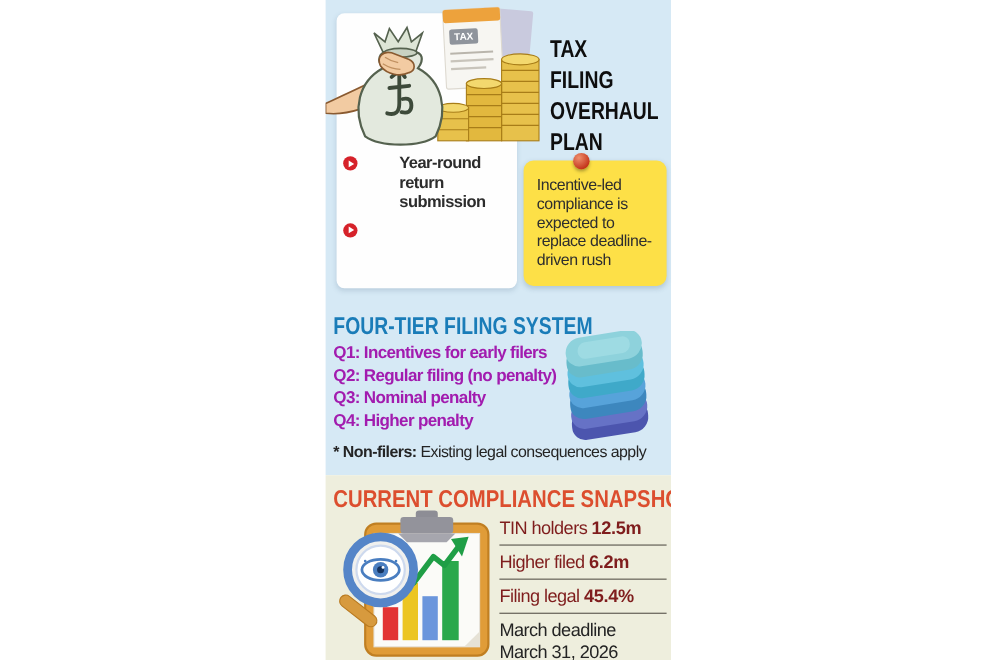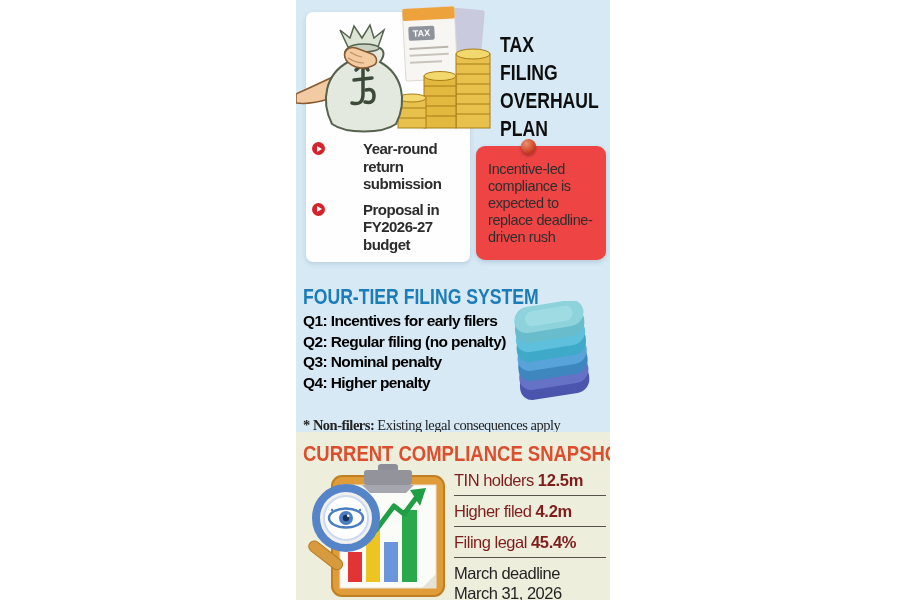--- a/index.html
+++ b/index.html
@@ -17,34 +17,34 @@
               font-weight:bold;font-size:22px;line-height:28px;color:#0e0e0e;letter-spacing:0;}
 
   .bullets{position:absolute;left:16px;top:140px;width:146px;}
   .bullet-item{display:flex;align-items:flex-start;margin-bottom:8px;}
   .bullet-icon{flex:0 0 13px;width:13px;height:13px;margin-top:2px;margin-right:6px;border-radius:50%;
                background:#d6222a;display:flex;align-items:center;justify-content:center;}
   .bullet-icon i{display:block;width:0;height:0;border-left:5px solid #fff;
                  border-top:3.5px solid transparent;border-bottom:3.5px solid transparent;margin-left:2px;}
   .bullet-text{font-size:15px;font-weight:bold;letter-spacing:-.5px;line-height:17.5px;color:#2c2c2c;margin-left:32px;}
 
-  .note-card{position:absolute;left:180px;top:146px;width:130px;height:114px;background:#ef4444;
+  .note-card{position:absolute;left:180px;top:146px;width:130px;height:114px;background:#fde047;
              border-radius:9px;box-shadow:0 2px 5px rgba(60,90,120,.22);}
   .note-text{padding:15px 10px 0 12px;font-size:14.5px;line-height:17px;letter-spacing:-.4px;color:#2e2e2e;}
   .pushpin{position:absolute;left:225px;top:139px;width:15px;height:15px;border-radius:50%;
            background:radial-gradient(circle at 35% 30%, #ef8f6d, #c23118 75%);
            box-shadow:0 2px 3px rgba(0,0,0,.3);}
 
   .tier-title{position:absolute;left:7px;top:284px;transform:scaleX(.8);transform-origin:left top;
               font-weight:bold;font-size:22px;color:#1a7cb8;white-space:nowrap;}
   .tier-list{position:absolute;left:7px;top:311px;width:210px;}
   .tier-item{font-size:15.5px;font-weight:bold;letter-spacing:-.6px;line-height:20.5px;
-             color:#000000;white-space:nowrap;}
+             color:#a21caf;white-space:nowrap;}
   .tier-stack{position:absolute;left:209px;top:301px;width:100px;height:108px;}
-  .footnote{position:absolute;left:7px;top:417px;font-size:14.5px;letter-spacing:-.5px;color:#242424;white-space:nowrap;font-family:Liberation Serif, serif;}
+  .footnote{position:absolute;left:7px;top:403px;font-size:14.5px;letter-spacing:-.5px;color:#242424;white-space:nowrap;}
   .footnote b{letter-spacing:-.5px;}
 
   .snapshot-title{position:absolute;left:7px;top:9px;transform:scaleX(.84);transform-origin:left top;
                   font-weight:bold;font-size:22px;color:#dc4e2e;white-space:nowrap;}
   .clipboard-illustration{position:absolute;left:6px;top:30px;width:152px;height:140px;}
   .stats{position:absolute;left:158px;top:38px;width:152px;}
   .stat-row{font-size:16.5px;letter-spacing:-.5px;color:#7f1d1d;white-space:nowrap;
             padding-bottom:4px;margin-bottom:5px;border-bottom:1.5px solid #57534a;line-height:21px;}
   .stat-row .stat-value{font-weight:bold;margin-left:4px;letter-spacing:-.3px;}
   .stat-deadline{font-size:16.5px;letter-spacing:-.5px;color:#242424;line-height:20px;}
@@ -129,21 +129,20 @@
         <div class="bullet-item">
           <span class="bullet-icon">
               <i></i>
             </span>
           <span class="bullet-text">Year-round return submission</span>
         </div>
         <div class="bullet-item">
           <span class="bullet-icon">
               <i></i>
             </span>
-          <span class="bullet-text">Proposal in FY2026-27 budget</span>
         </div>
       </div>
 
       <div class="note-card">
         <div class="note-text">Incentive-led compliance is expected to replace deadline-driven rush</div>
       </div>
       <div class="pushpin"></div>
 
       <div class="tier-title">FOUR-TIER FILING SYSTEM</div>
       <div class="tier-list">
@@ -210,21 +209,21 @@
           <circle cx="30" cy="48" r="1.2" fill="#4a7ec0"></circle>
           <circle cx="58" cy="48" r="1.2" fill="#4a7ec0"></circle>
         </g>
       </svg>
 
       <div class="stats">
         <div class="stat-row">
           <span>TIN holders</span><span class="stat-value">12.5m</span>
         </div>
         <div class="stat-row">
-          <span>Higher filed</span><span class="stat-value">4.2m</span>
+          <span>Higher filed</span><span class="stat-value">6.2m</span>
         </div>
         <div class="stat-row">
           <span>Filing legal</span><span class="stat-value">45.4%</span>
         </div>
         <div class="stat-deadline">
           <div>March deadline</div>
           <div>March 31, 2026</div>
         </div>
       </div>
     </div>

